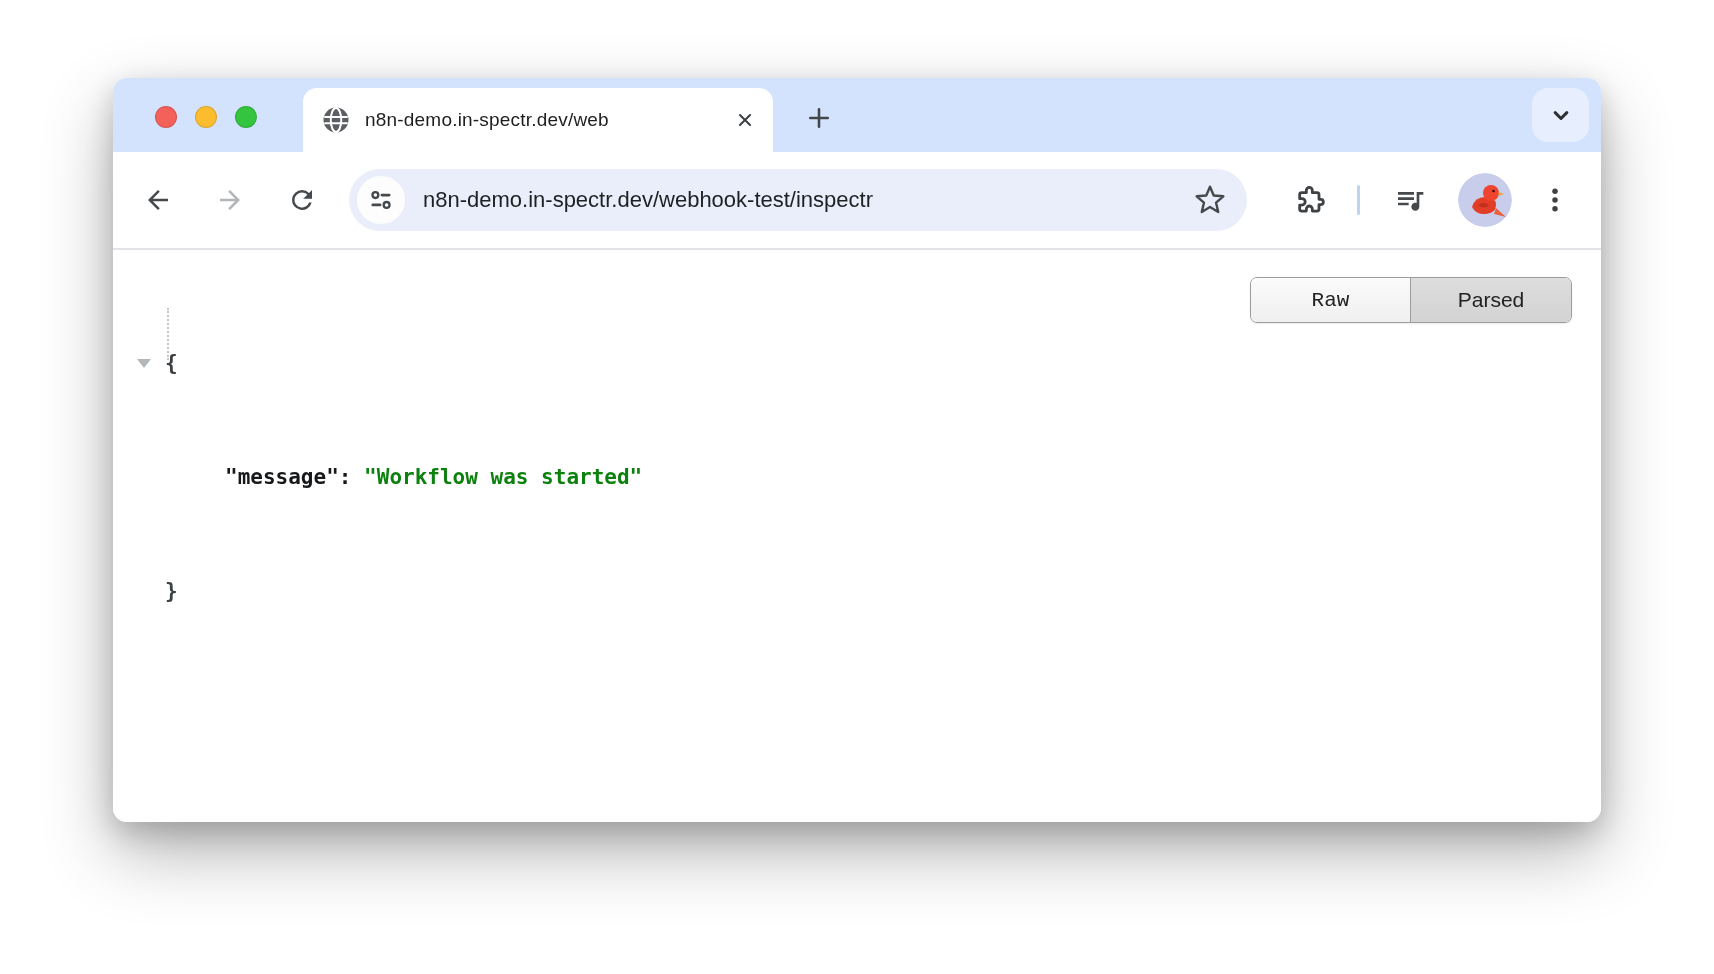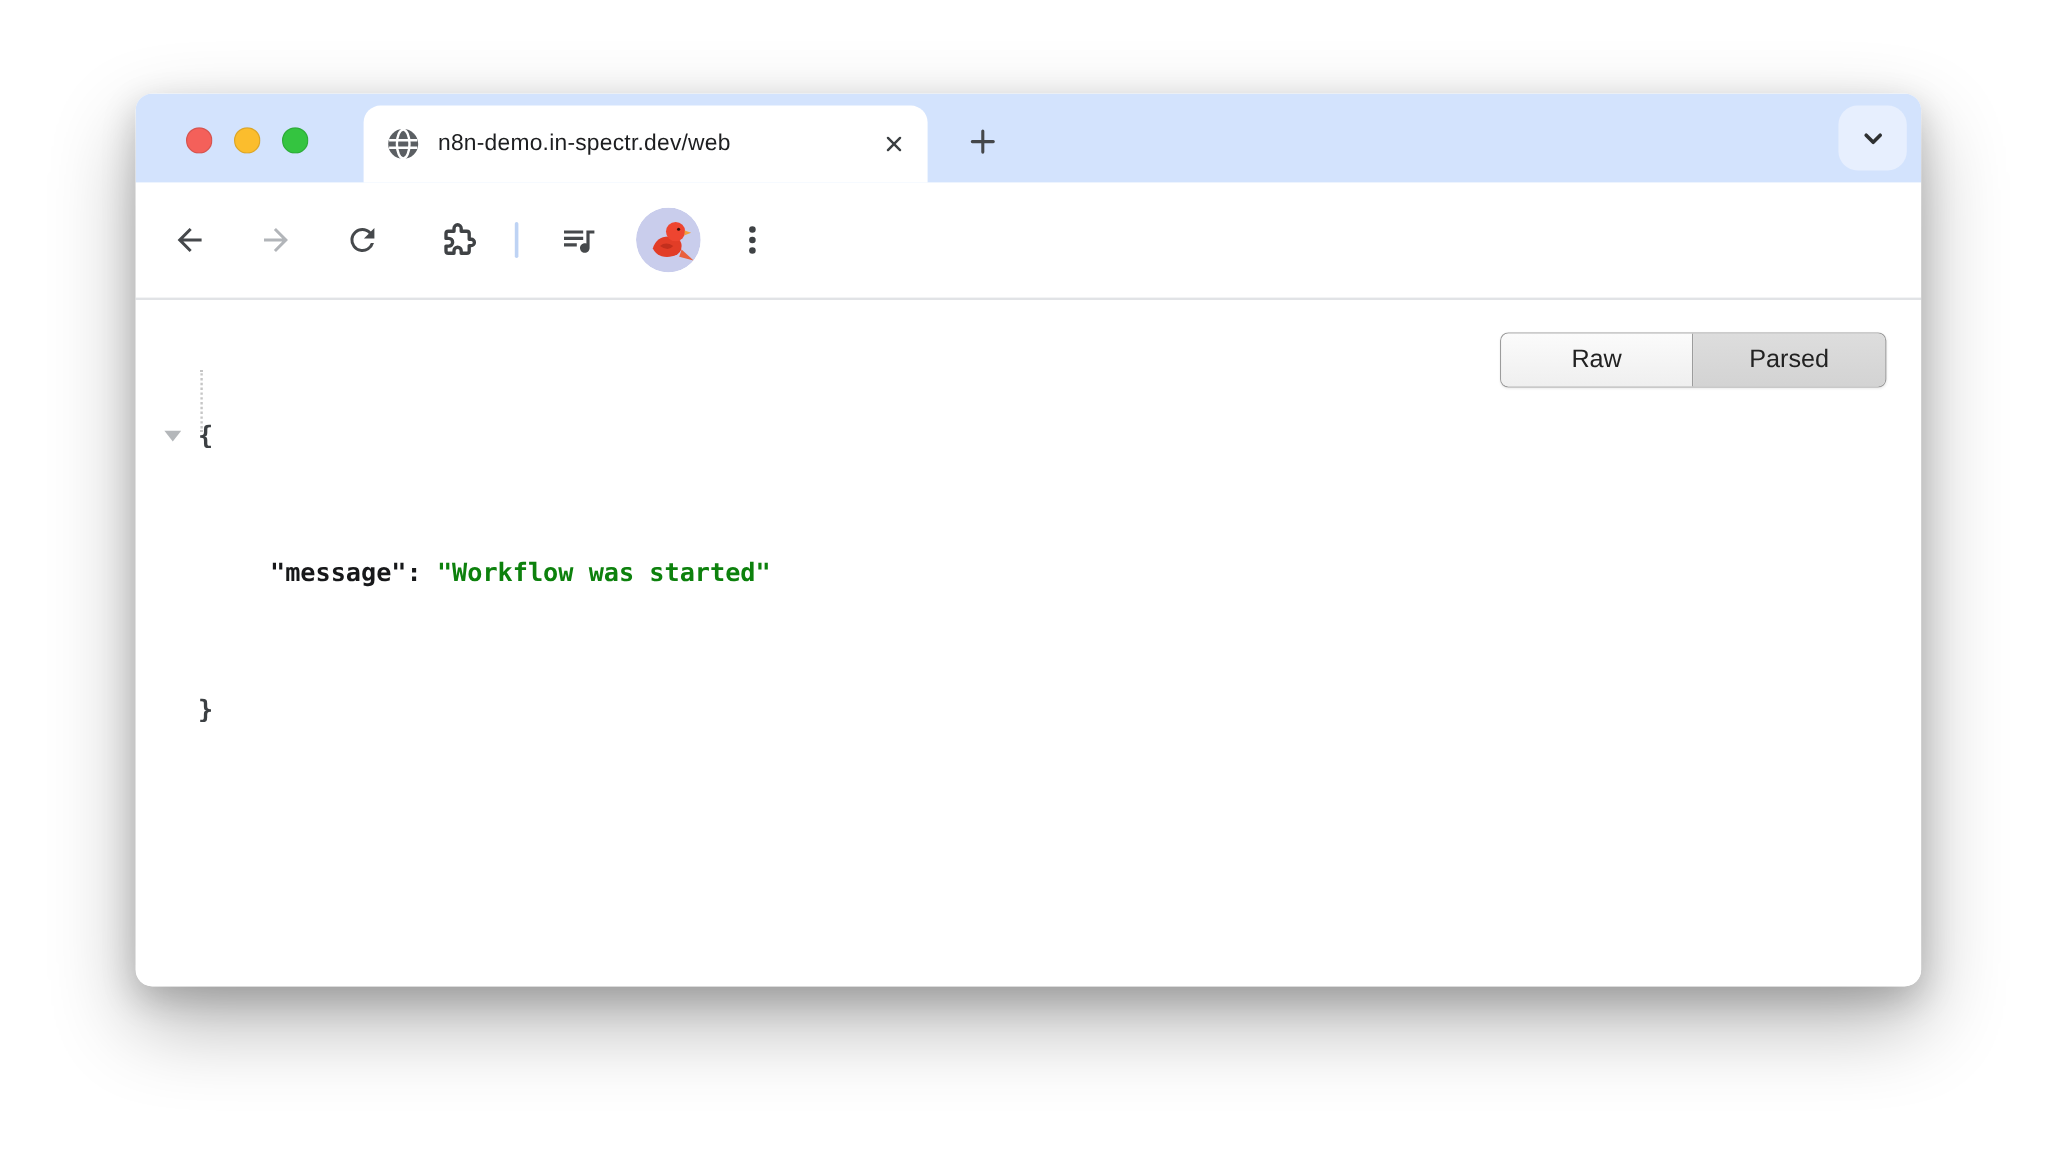--- a/index.html
+++ b/index.html
@@ -131,21 +131,21 @@
     position: absolute; right: 29px; top: 27px;
     display: flex; height: 46px;
     border: 1px solid #9c9c9c; border-radius: 7px;
     overflow: hidden;
     box-shadow: 0 1px 2px rgba(0,0,0,.08);
   }
   .seg-btn {
     width: 160px; display: flex; align-items: center; justify-content: center;
     font-size: 21px; color: #222222;
   }
-  .seg-raw { background: linear-gradient(180deg, #fbfbfb, #efefef); border-right: 1px solid #9c9c9c; }
+  .seg-raw { background: linear-gradient(180deg, #fbfbfb, #efefef); border-right: 1px solid #9c9c9c; font-family: Liberation Mono, monospace; }
   .seg-parsed { background: linear-gradient(180deg, #dddddd, #d3d3d3); }
   svg { display: block; }
 </style>
 </head>
 <body>
 
 <div class="window">
 
   <div class="tabstrip">
     <div class="traffic">
@@ -206,20 +206,38 @@
       </span>
     </div>
     <div class="nav-btn">
       <span>
         <svg viewBox="0 0 24 24" width="30" height="30">
           <path d="M17.65 6.35A7.96 7.96 0 0 0 12 4a8 8 0 1 0 7.73 10h-2.08A6 6 0 1 1 12 6c1.66 0 3.14.69 4.22 1.78L13 11h7V4l-2.35 2.35z" fill="#46494c"></path>
         </svg>
       </span>
     </div>
 
+    <div class="urlbar">
+      <span class="chip">
+        <span>
+          <svg viewBox="0 0 24 24" width="28" height="28">
+            <circle cx="7.2" cy="7.8" r="2.5" fill="none" stroke="#46494c" stroke-width="2"></circle>
+            <path d="M12.8 7.8 H19" stroke="#46494c" stroke-width="2.4" stroke-linecap="round"></path>
+            <circle cx="16.8" cy="16.2" r="2.5" fill="none" stroke="#46494c" stroke-width="2"></circle>
+            <path d="M5 16.2 H11.2" stroke="#46494c" stroke-width="2.4" stroke-linecap="round"></path>
+          </svg>
+        </span>
+      </span>
+      <span class="url-text">n8n-demo.in-spectr.dev/webhook-test/inspectr</span>
+      <span class="star-btn">
+        <svg viewBox="0 0 24 24" width="32" height="32">
+          <path d="M12 17.27 18.18 21l-1.64-7.03L22 9.24l-7.19-.61L12 2 9.19 8.63 2 9.24l5.46 4.73L5.82 21z" fill="none" stroke="#46494c" stroke-width="1.8" stroke-linejoin="round"></path>
+        </svg>
+      </span>
+    </div>
 
     <div class="ext-btn">
       <span>
         <svg viewBox="0 0 24 24" width="32" height="32">
           <path d="M19.5 11.5V8a1.5 1.5 0 0 0-1.5-1.5h-3.5V4.75a2.25 2.25 0 0 0-4.5 0V6.5H6.5A1.5 1.5 0 0 0 5 8v3h1.75a2.4 2.4 0 0 1 0 4.8H5v3A1.5 1.5 0 0 0 6.5 20.3h3.5v-1.55a2.25 2.25 0 0 1 4.5 0v1.55H18a1.5 1.5 0 0 0 1.5-1.5v-3.3h1.25a2 2 0 0 0 0-4z" fill="none" stroke="#3f4245" stroke-width="2.1" stroke-linejoin="round"></path>
         </svg>
       </span>
     </div>
 
     <div class="tb-divider"></div>

